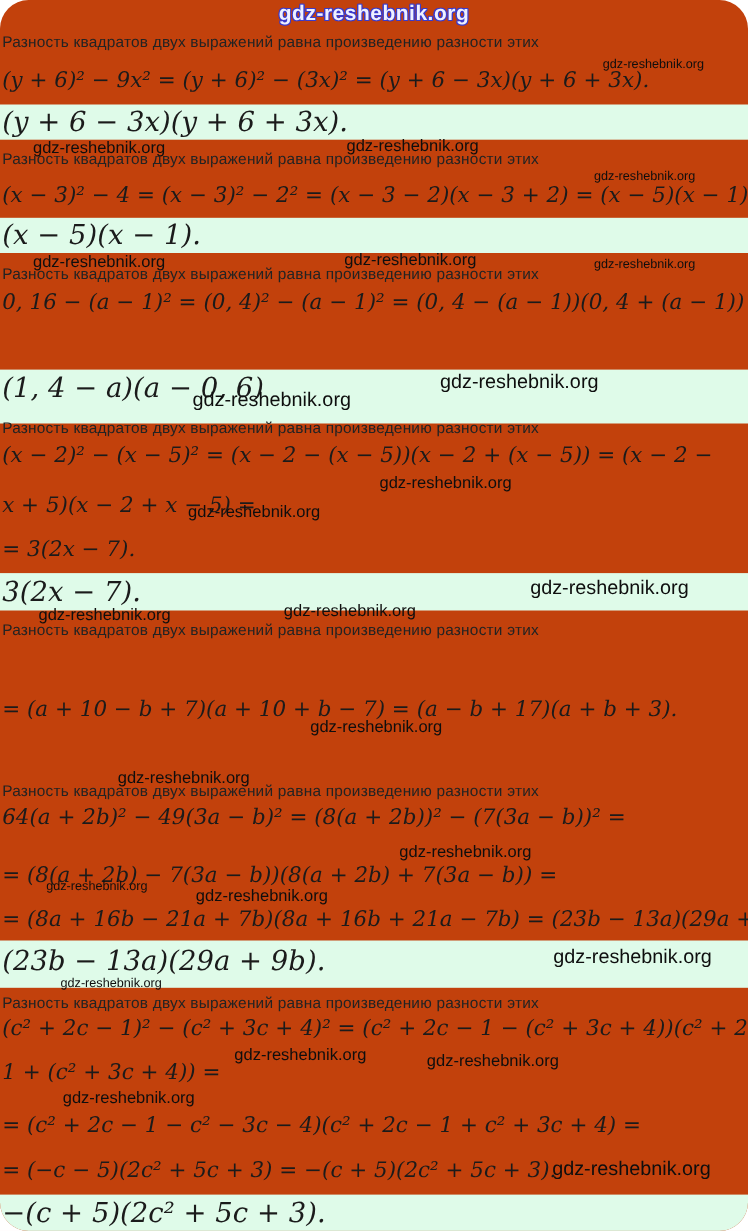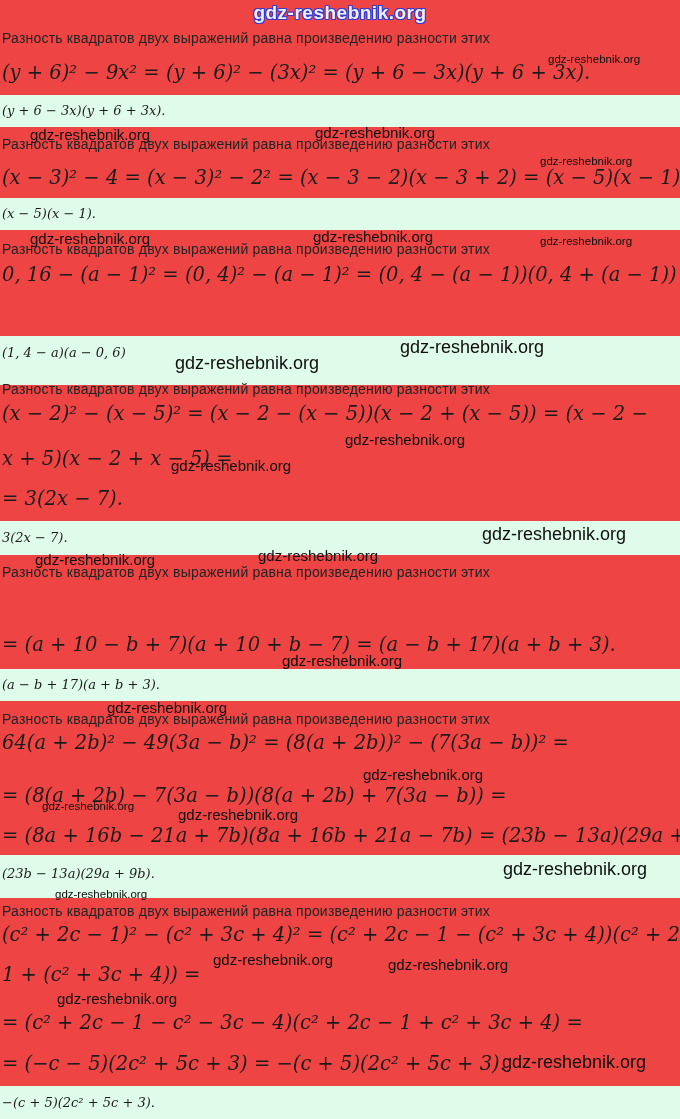--- a/index.html
+++ b/index.html
@@ -1,24 +1,24 @@
 <!DOCTYPE html>
 <html><head>
 <meta charset="utf-8">
 <style>
   html,body{margin:0;padding:0;background:#ffffff;}
-  .page{position:relative;width:680px;height:1119px;background:#ef4444;overflow:hidden;
-        font-family:"Liberation Sans",sans-serif;}
+  .page{position:relative;width:680px;height:1119px;background:#c2410c;overflow:hidden;
+        font-family:"Liberation Sans",sans-serif;border-radius:26px;}
   .stmt{position:absolute;left:2px;font-family:"Liberation Sans",sans-serif;font-size:14px;
         color:#232323;letter-spacing:0.2px;white-space:nowrap;}
   .fx{position:absolute;left:2px;font-family:"DejaVu Serif",serif;font-style:italic;
       font-size:19.5px;color:#1b1b1b;white-space:nowrap;}
   .ans{position:absolute;left:0;width:680px;background:#dffbe9;}
   .ans span{display:block;padding-left:2px;font-family:"DejaVu Serif",serif;font-style:italic;
-      font-size:13px;color:#1b1b1b;white-space:nowrap;}
+      font-size:25px;color:#1b1b1b;white-space:nowrap;}
   .wm{position:absolute;font-family:"Liberation Sans",sans-serif;color:#0e0e0e;white-space:nowrap;}
   .wm-lg{font-size:18px;}
   .wm-md{font-size:15px;}
   .wm-sm{font-size:11.5px;}
   .wm-blue{position:absolute;left:50%;transform:translateX(-50%);top:2px;
       font-size:19px;font-weight:bold;letter-spacing:0.5px;color:#eef0ff;
       text-shadow:-1px 0 #3b3bcb,1px 0 #3b3bcb,0 -1px #3b3bcb,0 1px #3b3bcb,
                   -1px -1px #3b3bcb,1px 1px #3b3bcb,-1px 1px #3b3bcb,1px -1px #3b3bcb;}
 </style>
 </head>
@@ -64,23 +64,20 @@
   <div class="ans" style="top:521px;height:34px">
     <span style="line-height:34px">3(2x − 7).</span>
   </div>
   <div class="wm wm-lg" style="left:482px;top:524px">gdz-reshebnik.org</div>
   <div class="wm wm-md" style="left:35px;top:551px">gdz-reshebnik.org</div>
   <div class="wm wm-md" style="left:258px;top:547px">gdz-reshebnik.org</div>
 
   <div class="stmt" style="top:564px">Разность квадратов двух выражений равна произведению разности этих</div>
   <div class="fx" style="top:633px">= (a + 10 − b + 7)(a + 10 + b − 7) = (a − b + 17)(a + b + 3).</div>
   <div class="wm wm-md" style="left:282px;top:652px">gdz-reshebnik.org</div>
-  <div class="ans" style="top:669px;height:32px">
-    <span style="line-height:32px">(a − b + 17)(a + b + 3).</span>
-  </div>
   <div class="wm wm-md" style="left:107px;top:699px">gdz-reshebnik.org</div>
 
   <div class="stmt" style="top:711px">Разность квадратов двух выражений равна произведению разности этих</div>
   <div class="fx" style="top:731px">64(a + 2b)² − 49(3a − b)² = (8(a + 2b))² − (7(3a − b))² =</div>
   <div class="wm wm-md" style="left:363px;top:766px">gdz-reshebnik.org</div>
   <div class="fx" style="top:784px">= (8(a + 2b) − 7(3a − b))(8(a + 2b) + 7(3a − b)) =</div>
   <div class="wm wm-sm" style="left:42px;top:800px">gdz-reshebnik.org</div>
   <div class="wm wm-md" style="left:178px;top:806px">gdz-reshebnik.org</div>
   <div class="fx" style="top:824px">= (8a + 16b − 21a + 7b)(8a + 16b + 21a − 7b) = (23b − 13a)(29a + 9b).</div>
   <div class="ans" style="top:855px;height:43px">

